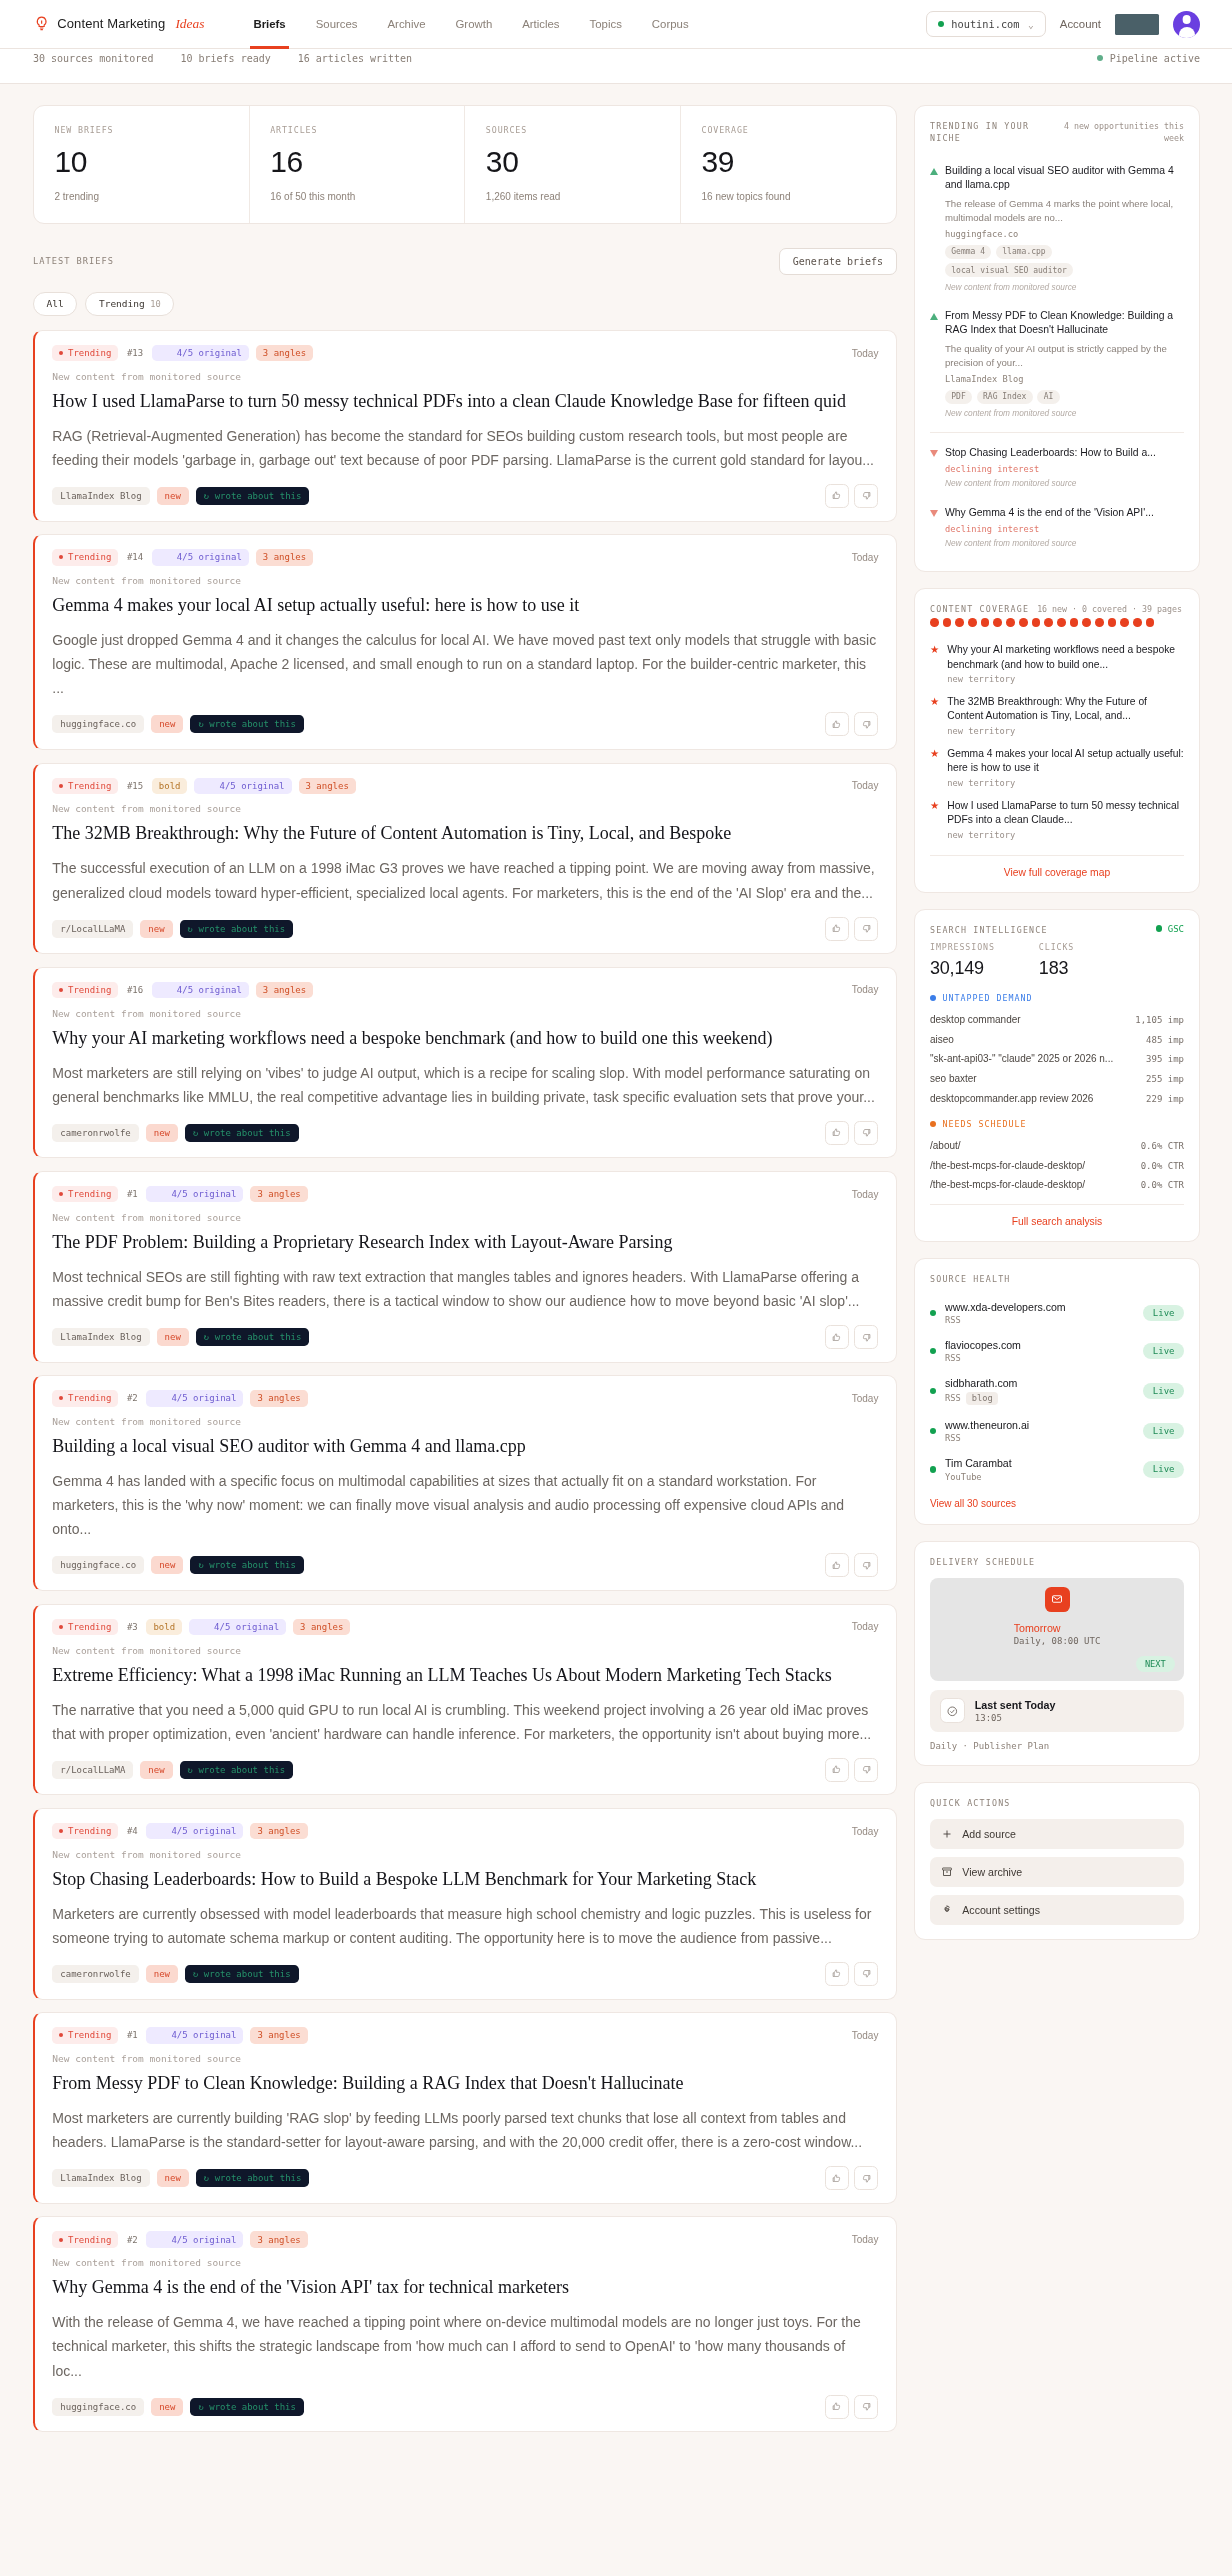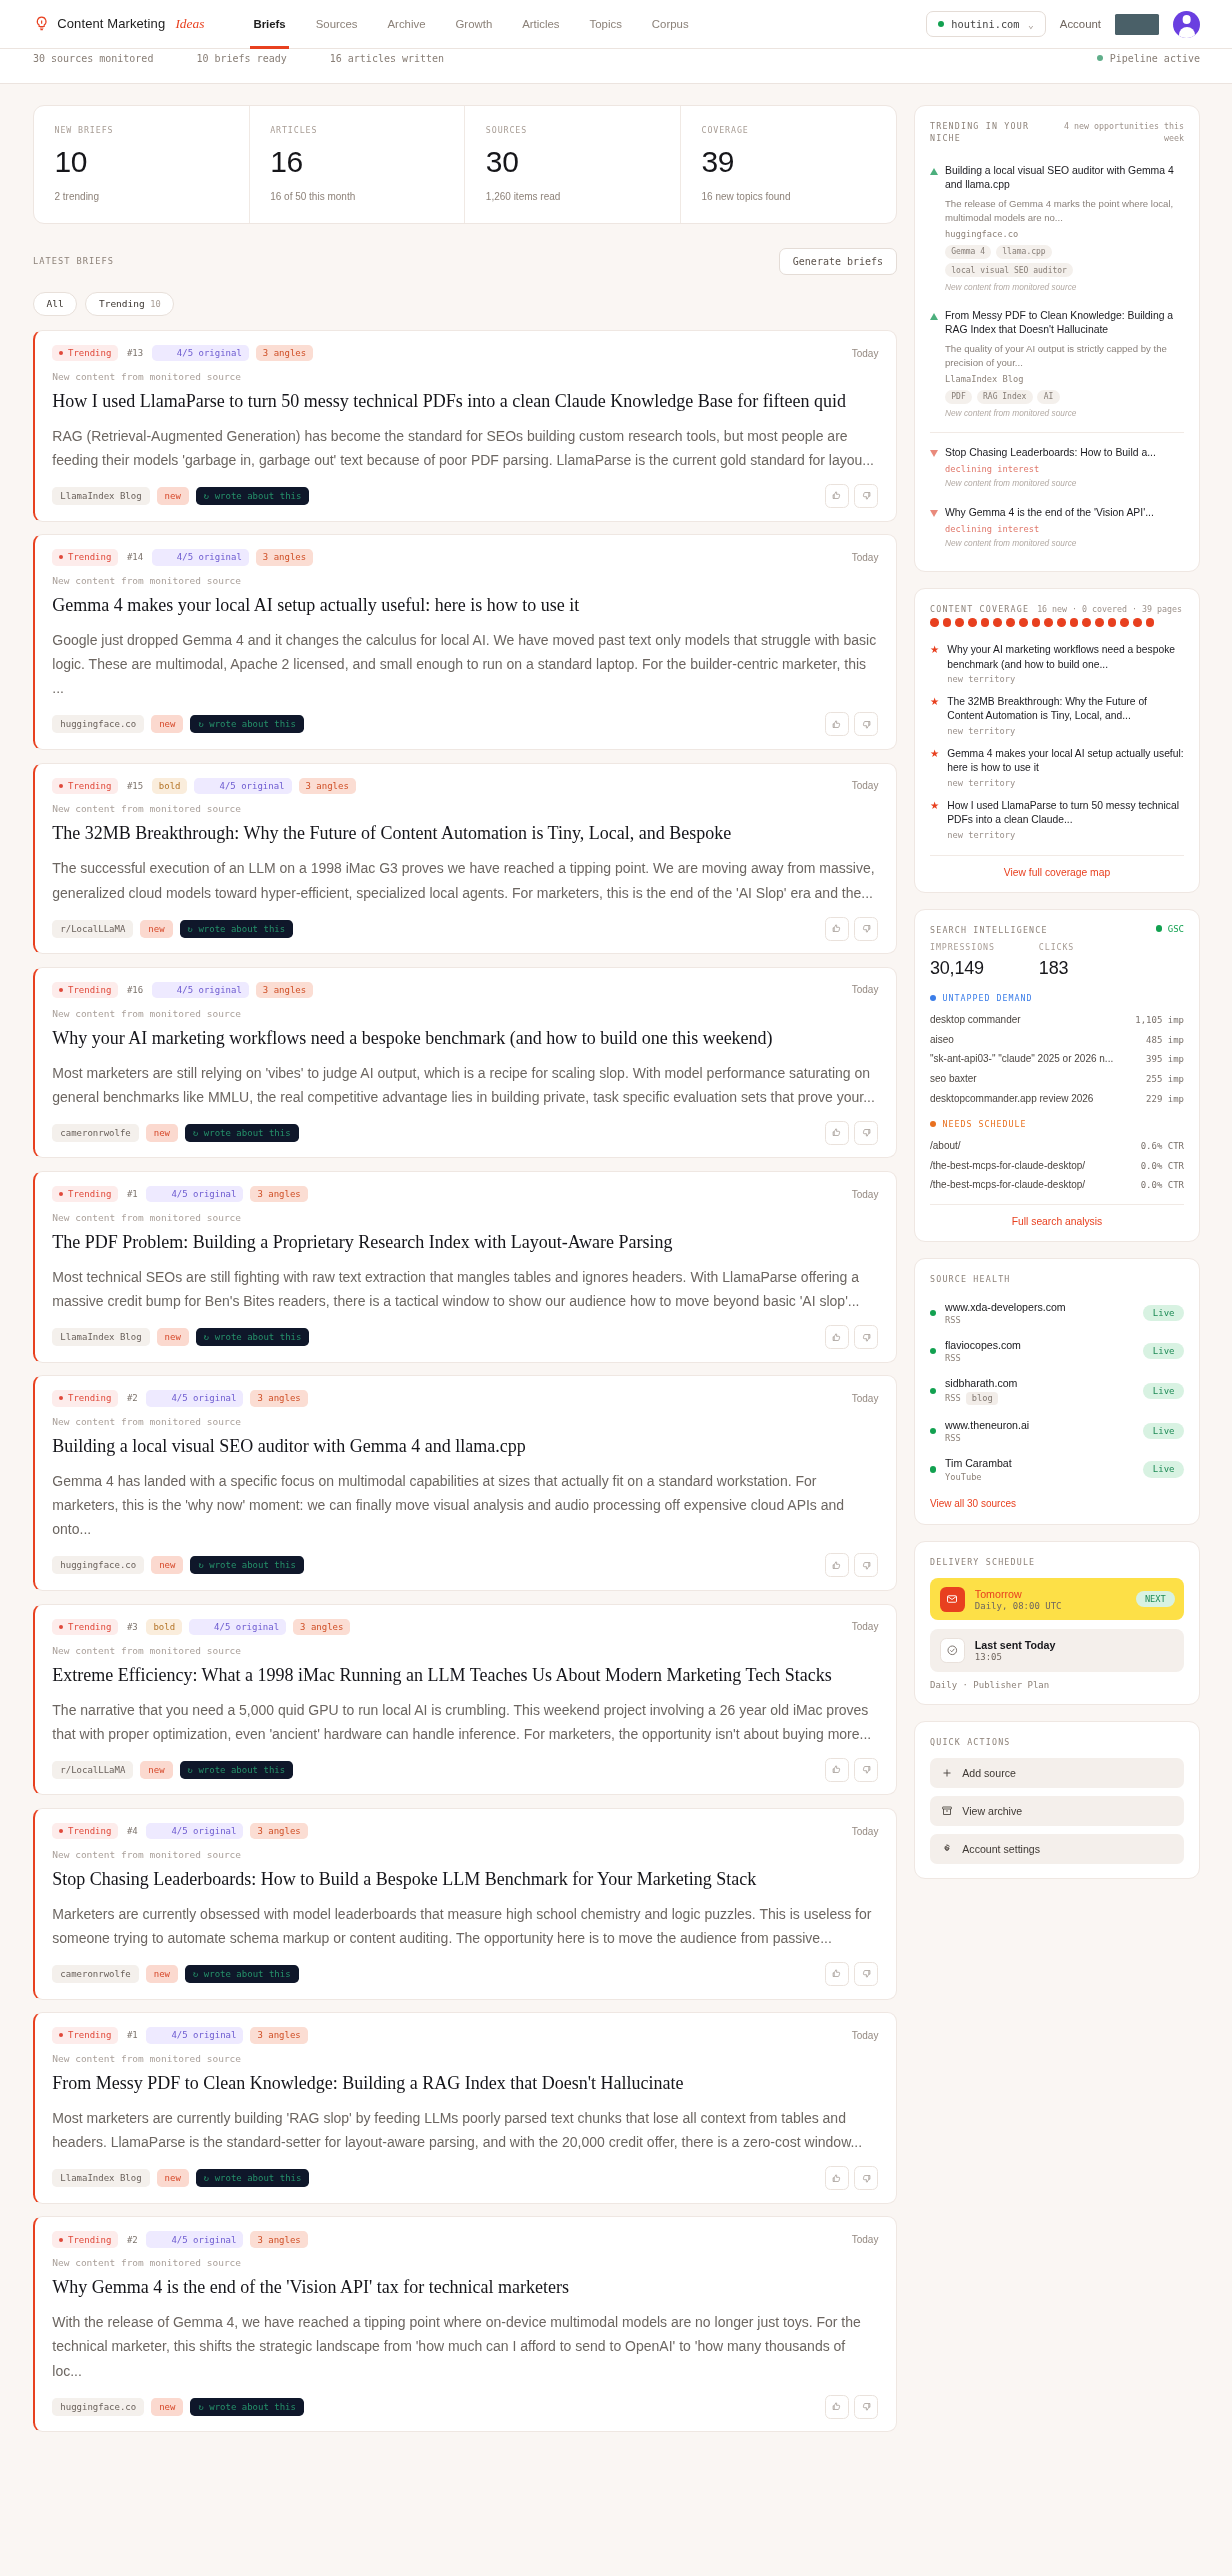--- a/index.html
+++ b/index.html
@@ -85,21 +85,21 @@
   
   .substrip {
     background: #ffffff;
     border-bottom: 0.8px solid #ece4df;
     height: 35px;
     display: flex; align-items: center;
     padding: 0 32px 16px 33px;
     font-family: "DejaVu Sans Mono", monospace;
     font-size: 10px;
     color: #877d75;
-    gap: 43px;
+    gap: 27px;
   }
   .substrip .spacer { margin-left: auto; }
   .pipeline { display: flex; align-items: center; gap: 6.3px; color: #877d75; }
 
   
   .page { padding: 20.5px 32px 32px 33px; display: flex; gap: 17.3px; align-items: flex-start; }
   .col-main { flex: 1 1 auto; min-width: 0; }
   .col-side { width: 286px; flex: none; }
 
   
@@ -319,21 +319,21 @@
   .live {
     margin-left: auto;
     background: #d8f2e2; color: #1d8a55;
     font-family: "DejaVu Sans Mono", monospace;
     font-size: 9px;
     border-radius: 8.7px; padding: 3.2px 9.5px;
   }
   .link-left { color: #e8401f; font-size: 10px; text-decoration: none; display: inline-block; margin-top: 9.5px; }
 
   .sched-row { display: flex; align-items: center; gap: 10.3px; border-radius: 8px; padding: 8.7px 9.5px; margin-bottom: 8.7px; }
-  .sched-next { background: #fde047; }
+  .sched-next { background: #e5e5e5; flex-direction: column; }
   .sched-last { background: #f4efeb; }
   .sched-icon {
     width: 25px; height: 25px; border-radius: 6.3px;
     display: flex; align-items: center; justify-content: center; flex: none;
   }
   .si-red { background: #e8401f; color: #fff; }
   .si-white { background: #fff; border: 0.8px solid #e9e1db; color: #6f665f; }
   .sched-main { font-size: 10.7px; margin-bottom: 1.6px; }
   .sched-main.red { color: #e8401f; }
   .sched-main.dark { color: #17171b; font-weight: 600; }

